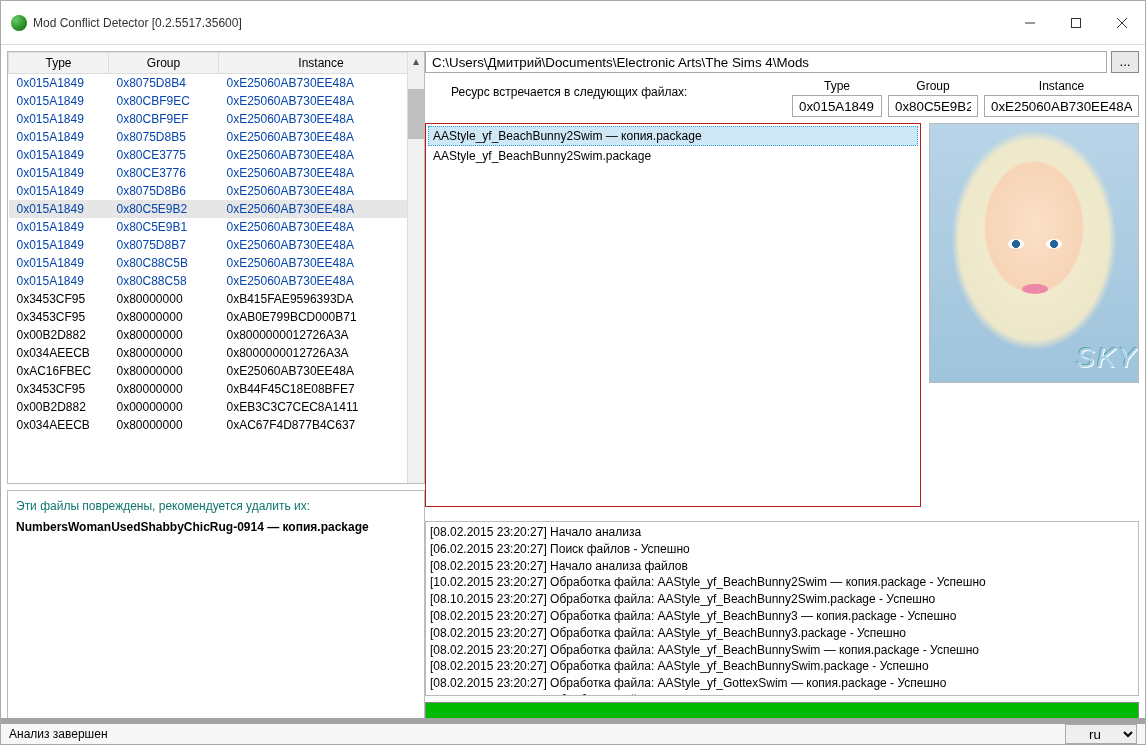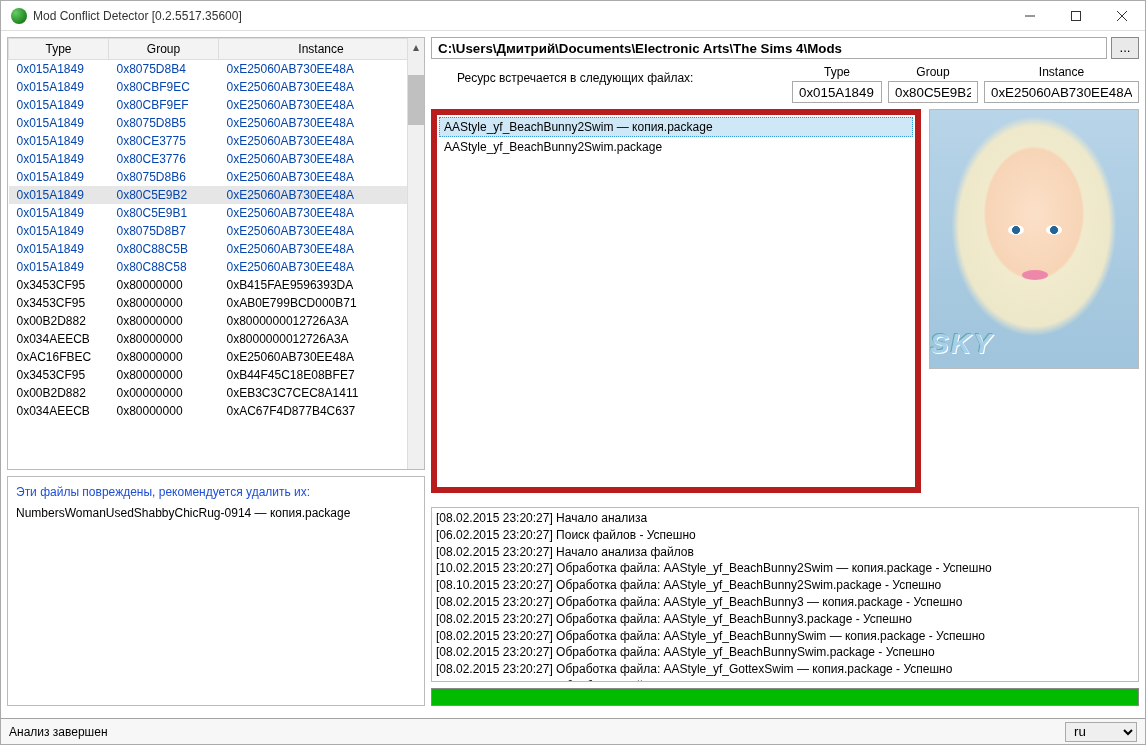--- a/index.html
+++ b/index.html
@@ -1,77 +1,77 @@
 <!DOCTYPE html>
 <html><head>
 <meta charset="utf-8">
 <style>
 * { box-sizing: border-box; margin: 0; padding: 0; }
 body { font-family: "Segoe UI", Tahoma, sans-serif; font-size: 12px; background: #fff; color: #000; }
 .window { width: 1146px; height: 745px; border: 1px solid #aaa; box-shadow: 0 4px 20px rgba(0,0,0,0.3); background: #fff; position: relative; margin: 0 auto; }
-.titlebar { height: 30px; display: flex; align-items: center; padding: 0 0 0 10px; border-bottom: 1px solid #ddd; }
+.titlebar { height: 44px; display: flex; align-items: center; padding: 0 0 0 10px; border-bottom: 1px solid #ddd; }
 .titlebar .app-icon { width: 16px; height: 16px; border-radius: 50%; background: radial-gradient(circle at 30% 30%, #6c6, #060); margin-right: 6px; }
 .titlebar .title { flex: 1; font-size: 12px; color: #333; }
 .win-controls { display: flex; }
 .win-btn { width: 46px; height: 30px; display: flex; align-items: center; justify-content: center; color: #333; }
 .win-btn svg { width: 10px; height: 10px; }
 
-.content { display: flex; padding: 6px; gap: 6px; height: calc(100% - 62px); }
+.content { display: flex; padding: 6px; height: calc(100% - 62px); }
 .col-left { width: 418px; display: flex; flex-direction: column; gap: 6px; }
 .col-right { flex: 1; display: flex; flex-direction: column; gap: 6px; }
 
 .panel { border: 1px solid #bbb; background: #fff; }
 .table-wrap { flex: 1; overflow: hidden; position: relative; }
 .res-table { width: 100%; border-collapse: collapse; table-layout: fixed; }
 .res-table th { background: #f3f3f3; border: 1px solid #ddd; font-weight: normal; padding: 3px 6px; text-align: center; font-size: 12px; }
 .res-table td { padding: 2px 8px; font-size: 12px; white-space: nowrap; overflow: hidden; }
 .res-table tr.link td { color: #0645ad; }
 .res-table tr.sel td { background: #e6e6e6; color: #0645ad; }
 .scroll-col { width: 17px; background: #f0f0f0; border-left: 1px solid #ddd; position: absolute; right: 0; top: 0; bottom: 0; }
 .scroll-thumb { background: #c0c0c0; width: 100%; height: 50px; margin-top: 20px; }
 .scroll-arrow { height: 17px; display:flex; align-items:center; justify-content:center; color:#555;}
 
 .damaged-panel { height: 230px; padding: 4px 8px; }
-.damaged-label { color: #1d4ed8; padding: 4px 0 6px 0; }
-.damaged-list div { padding: 1px 0; }
+.damaged-label { color: #0f766e; padding: 4px 0 6px 0; }
+.damaged-list div { padding: 1px 0; font-weight: bold; }
 
 .path-row { display: flex; gap: 4px; }
-.path-input { flex: 1; border: 1px solid #aaa; padding: 3px 6px; height: 22px; font-weight: bold; }
+.path-input { flex: 1; border: 1px solid #aaa; padding: 3px 6px; height: 22px; }
 .path-btn { width: 28px; height: 22px; border: 1px solid #888; background: #e9e9e9; text-align: center; line-height: 16px; }
 
 .res-info-row { display: flex; align-items: flex-start; gap: 8px; }
 .res-info-left { flex: 1; margin-left: 26px; }
 .res-info-label { padding: 6px 0; }
 .res-fields { display: flex; gap: 6px; margin-left: auto; }
 .res-field { display: flex; flex-direction: column; align-items: center; }
 .res-field label { font-size: 12px; padding-bottom: 2px; }
 .res-field input { border: 1px solid #aaa; padding: 3px 6px; height: 22px; text-align: left; }
 .fw-type { width: 90px; }
 .fw-group { width: 90px; }
 .fw-inst { width: 155px; }
 
 .mid-row { display: flex; gap: 8px; flex: 1; min-height: 0; }
-.file-list { flex: 1; border: 6px solid #b91c1c; padding: 2px; overflow: auto; }
+.file-list { flex: 1; border: 1px solid #b91c1c; padding: 2px; overflow: auto; }
 .file-item { padding: 2px 4px; border: 1px dotted transparent; }
 .file-item.sel { background: #cfe8f7; border: 1px dotted #3399dd; }
 .preview { width: 210px; height: 260px; border: 1px solid #bbb; background: #eee; position: relative; overflow: hidden; }
 .preview-face { position:absolute; inset:0; background: radial-gradient(ellipse 120px 160px at 50% 40%, #fbe0c8 0%, #f7d4b6 40%, transparent 42%); }
 .preview-hair { position:absolute; inset:0; background: radial-gradient(ellipse 150px 200px at 50% 45%, rgba(250,240,210,0.95) 0%, rgba(245,235,200,0.9) 50%, transparent 55%); }
 .preview-bg { position:absolute; inset:0; background: linear-gradient(#b8d4e8,#9fc4dc); }
 .preview-eye-l,.preview-eye-r{position:absolute;width:16px;height:10px;background:radial-gradient(circle,#269 40%,#fff 42%);border-radius:50%;top:115px;}
 .preview-eye-l{left:78px;} .preview-eye-r{left:116px;}
 .preview-lips{position:absolute;width:26px;height:10px;background:#e8a; border-radius:50%;top:160px;left:92px;}
-.preview-label { position: absolute; bottom: 8px; left: 0; right: 0; text-align: left; font-size: 28px; font-weight: bold; font-style: italic; color: #a6d0ea; text-shadow: 1px 1px 0 #fff, -1px -1px 0 #6aa; letter-spacing: 2px; }
+.preview-label { position: absolute; bottom: 8px; left: 0; right: 0; text-align: right; font-size: 28px; font-weight: normal; font-style: italic; color: #a6d0ea; text-shadow: 1px 1px 0 #fff, -1px -1px 0 #6aa; letter-spacing: 2px; }
 
 .log-panel { height: 175px; border: 1px solid #bbb; overflow: auto; padding: 2px 4px; font-size: 12px; line-height: 1.4; margin-top: 8px; }
 .progress { height: 18px; border: 1px solid #888; background: #0b0; }
 
-.statusbar { position: absolute; left: 0; right: 0; bottom: 0; height: 26px; border-top: 1px solid #a3a3a3; display: flex; align-items: center; padding: 0 8px; gap: 12px; background: #f7f7f7; }
+.statusbar { position: absolute; left: 0; right: 0; bottom: 0; height: 26px; border-top: 6px solid #a3a3a3; display: flex; align-items: center; padding: 0 8px; gap: 12px; background: #f7f7f7; }
 .statusbar .spacer { flex: 1; }
-.lang-select { border: 1px solid #aaa; height: 20px; width: 72px; padding: 0 4px; }
+.lang-select { border: 1px solid #aaa; height: 20px; width: 72px; padding: 0 19px; }
 </style>
 </head>
 <body>
 
 <div class="window">
   <div class="titlebar">
     <div class="app-icon"></div>
     <div class="title">Mod Conflict Detector [0.2.5517.35600]</div>
     <div class="win-controls">
       <div class="win-btn">

